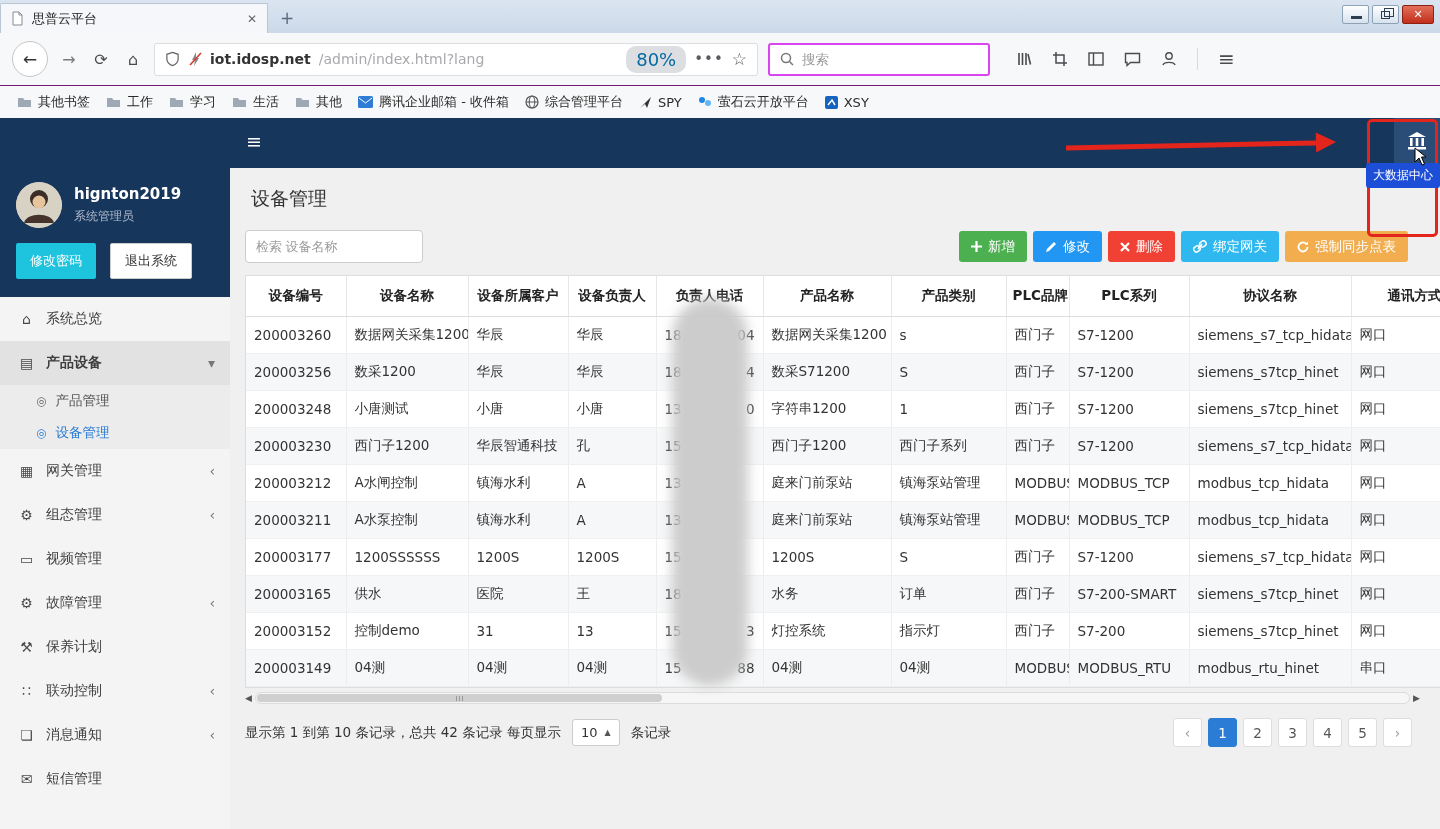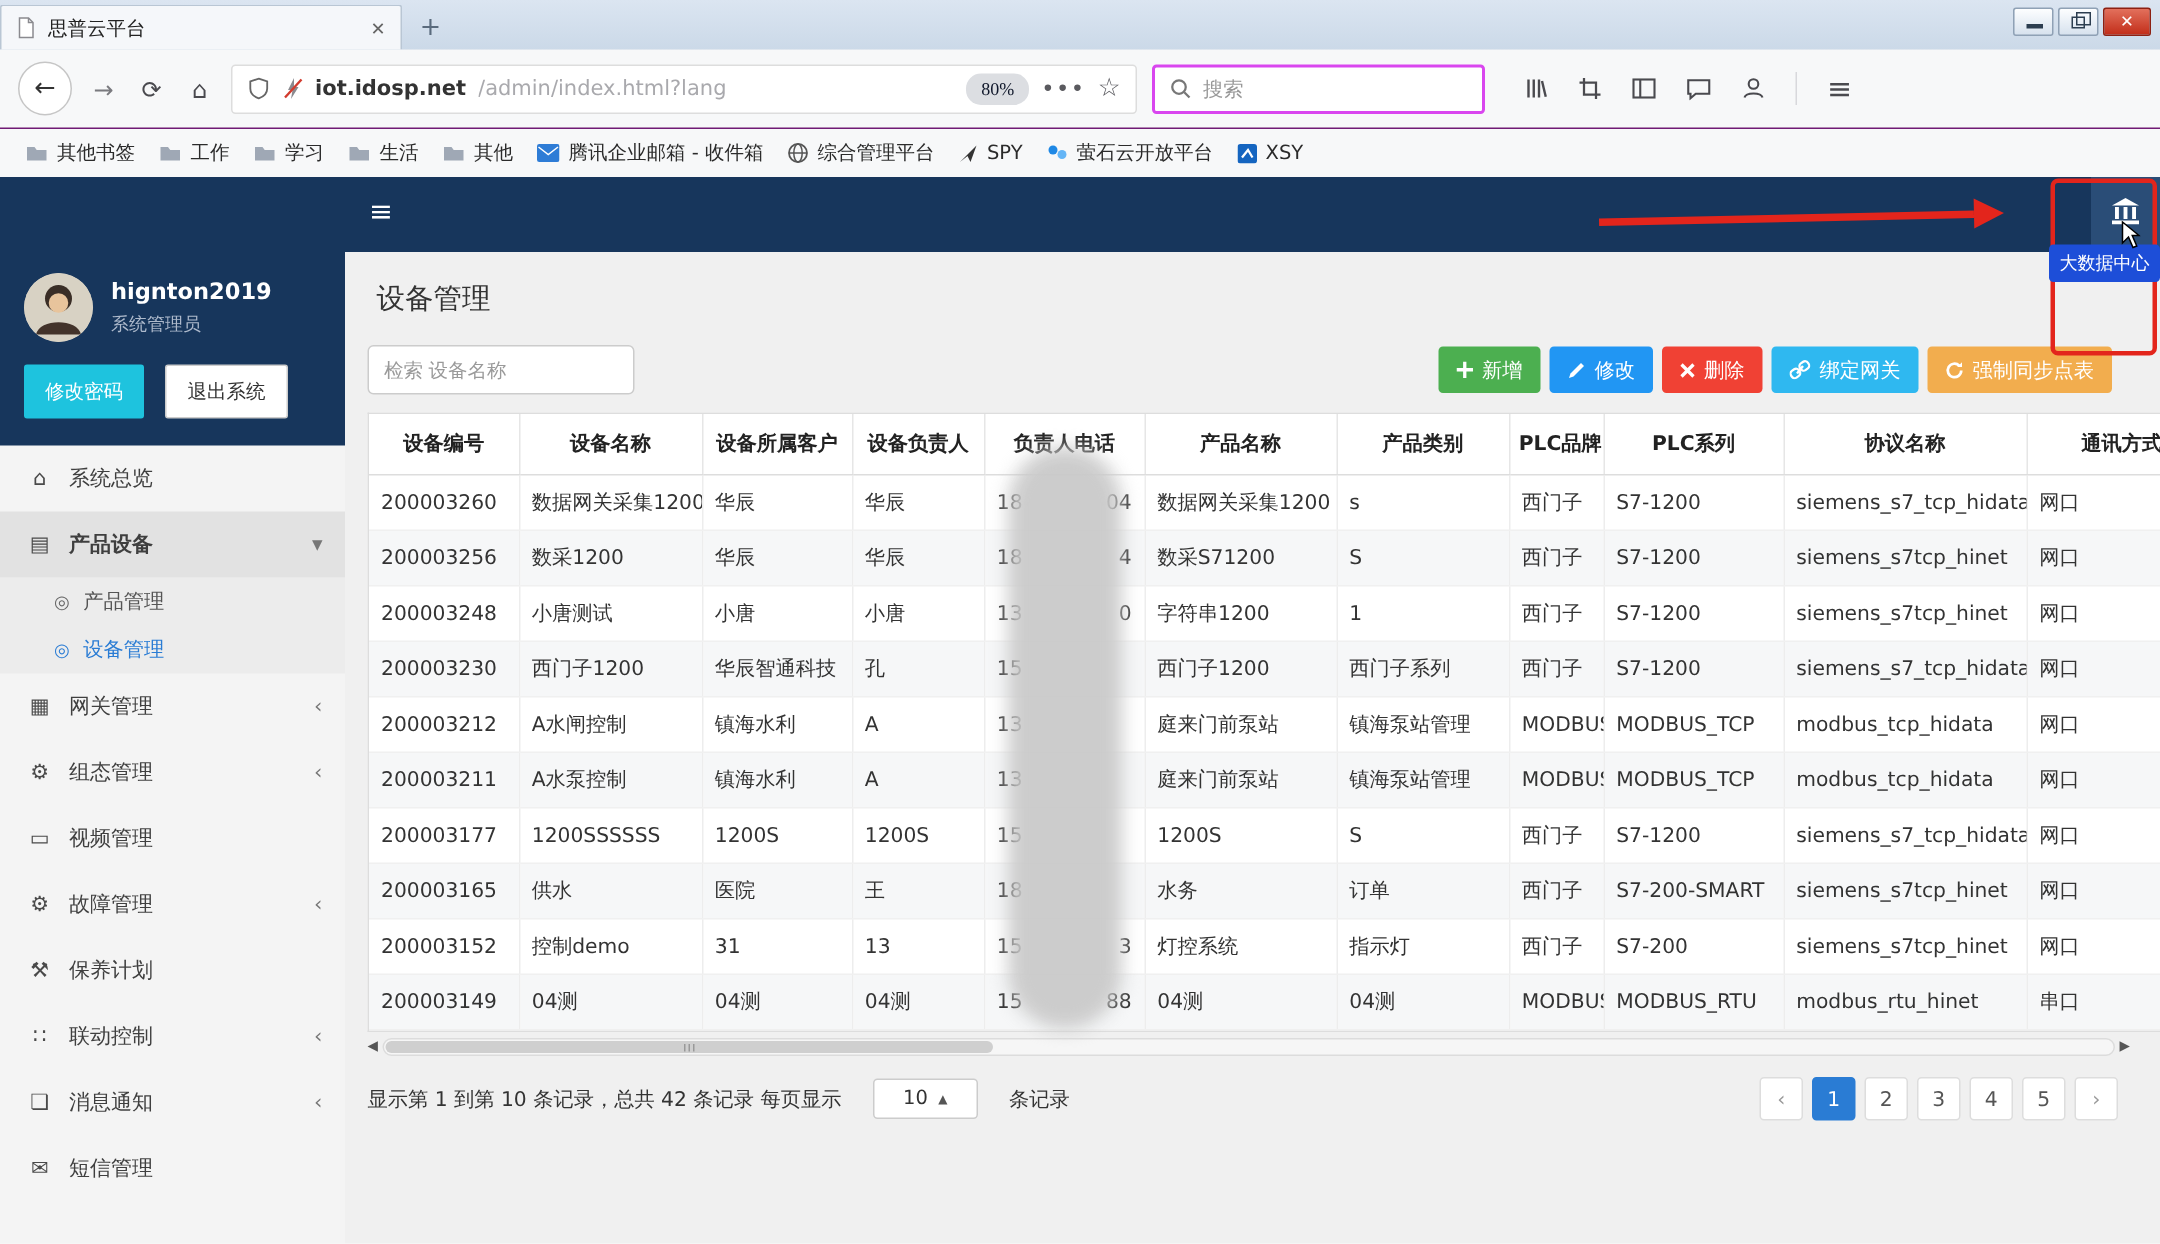--- a/index.html
+++ b/index.html
@@ -22,21 +22,21 @@
 
   
   .navbar{height:52px;background:#f7f8f9;display:flex;align-items:center;padding:0 12px;gap:10px;}
   .nav-back{width:36px;height:36px;border-radius:50%;border:1px solid #c6c6c6;background:#fff;display:flex;align-items:center;justify-content:center;font-size:17px;color:#333;flex:none;}
   .nav-ic{font-size:16px;color:#7a7a7f;width:22px;text-align:center;flex:none;}
   .nav-ic.dark{color:#4a4a4f;}
   .urlbar{width:604px;height:33px;background:#fff;border:1px solid #ddd;border-radius:3px;display:flex;align-items:center;gap:8px;padding:0 10px;font-size:14px;flex:none;}
   .url-domain{color:#333;white-space:nowrap;font-weight:bold;}
   .url-path{color:#a9a9ad;white-space:nowrap;overflow:hidden;}
   .url-spacer{flex:1;}
-  .zoom-pill{background:#dcdee2;border-radius:10px;padding:3px 10px;font-size:12px;color:#0f172a;white-space:nowrap;font-family:Liberation Serif, serif;}
+  .zoom-pill{background:#dcdee2;border-radius:10px;padding:3px 10px;font-size:18px;color:#0369a1;white-space:nowrap;}
   .dots{color:#5a5a5f;font-size:15px;letter-spacing:1px;}
   .star{color:#5a5a5f;font-size:17px;}
   .searchbar{width:222px;height:33px;background:#fff;border:2px solid #d946ef;border-radius:3px;display:flex;align-items:center;gap:8px;padding:0 10px;flex:none;}
   .searchbar input{border:none;outline:none;width:100%;font-size:13.5px;color:#333;background:transparent;}
   .searchbar input::placeholder{color:#999;}
   .tool-icons{display:flex;align-items:center;gap:20px;margin-left:16px;color:#4a4a4f;}
   .sep{width:1px;height:22px;background:#d8d8dc;}
   .burger-ff{font-size:20px;color:#4a4a4f;}
 
   
@@ -89,21 +89,21 @@
   tbody tr:nth-child(even){background:#f6f7f8;}
   .phone-wrap{display:flex;justify-content:space-between;}
 
   .hscroll{display:flex;align-items:center;height:14px;margin:3px 20px 0 0;gap:3px;}
   .hs-arrow{font-size:9px;color:#555;line-height:1;}
   .hs-track{flex:1;height:12px;background:#f6f6f6;border:1px solid #dcdcdc;border-radius:7px;position:relative;}
   .hs-thumb{position:absolute;left:1px;top:1px;height:8px;width:405px;background:#cfcfcf;border-radius:5px;display:flex;align-items:center;justify-content:center;gap:2px;}
   .hs-thumb i{display:block;width:1px;height:5px;background:#999;}
 
   .pager{display:flex;align-items:center;margin-top:13px;padding-right:28px;font-size:13.5px;color:#333;}
-  .psize{display:inline-flex;align-items:center;gap:7px;border:1px solid #ccc;background:#fff;border-radius:3px;padding:5px 19px;margin:0 21px;font-size:13px;color:#333;cursor:pointer;}
+  .psize{display:inline-flex;align-items:center;gap:7px;border:1px solid #ccc;background:#fff;border-radius:3px;padding:5px 8px;margin:0 11px;font-size:13px;color:#333;cursor:pointer;}
   .psize .caret{font-size:8px;color:#555;}
   .pages{margin-left:auto;display:flex;gap:6px;}
   .pg{min-width:29px;height:29px;padding:0 9px;border:1px solid #ddd;background:#fff;color:#555;display:flex;align-items:center;justify-content:center;border-radius:3px;font-size:13.5px;cursor:pointer;}
   .pg.nav{color:#999;}
   .pg.active{background:#2a7cd4;border-color:#2a7cd4;color:#fff;}
 
   .blur-blob{position:absolute;left:442px;top:130px;width:76px;height:388px;background:#cacaca;border-radius:40px;filter:blur(6px);opacity:.95;z-index:4;pointer-events:none;}
 
   
   .red-arrow{position:absolute;left:1066px;top:143px;width:250px;height:5px;background:#e3251c;transform:rotate(-1.2deg);z-index:11;}

